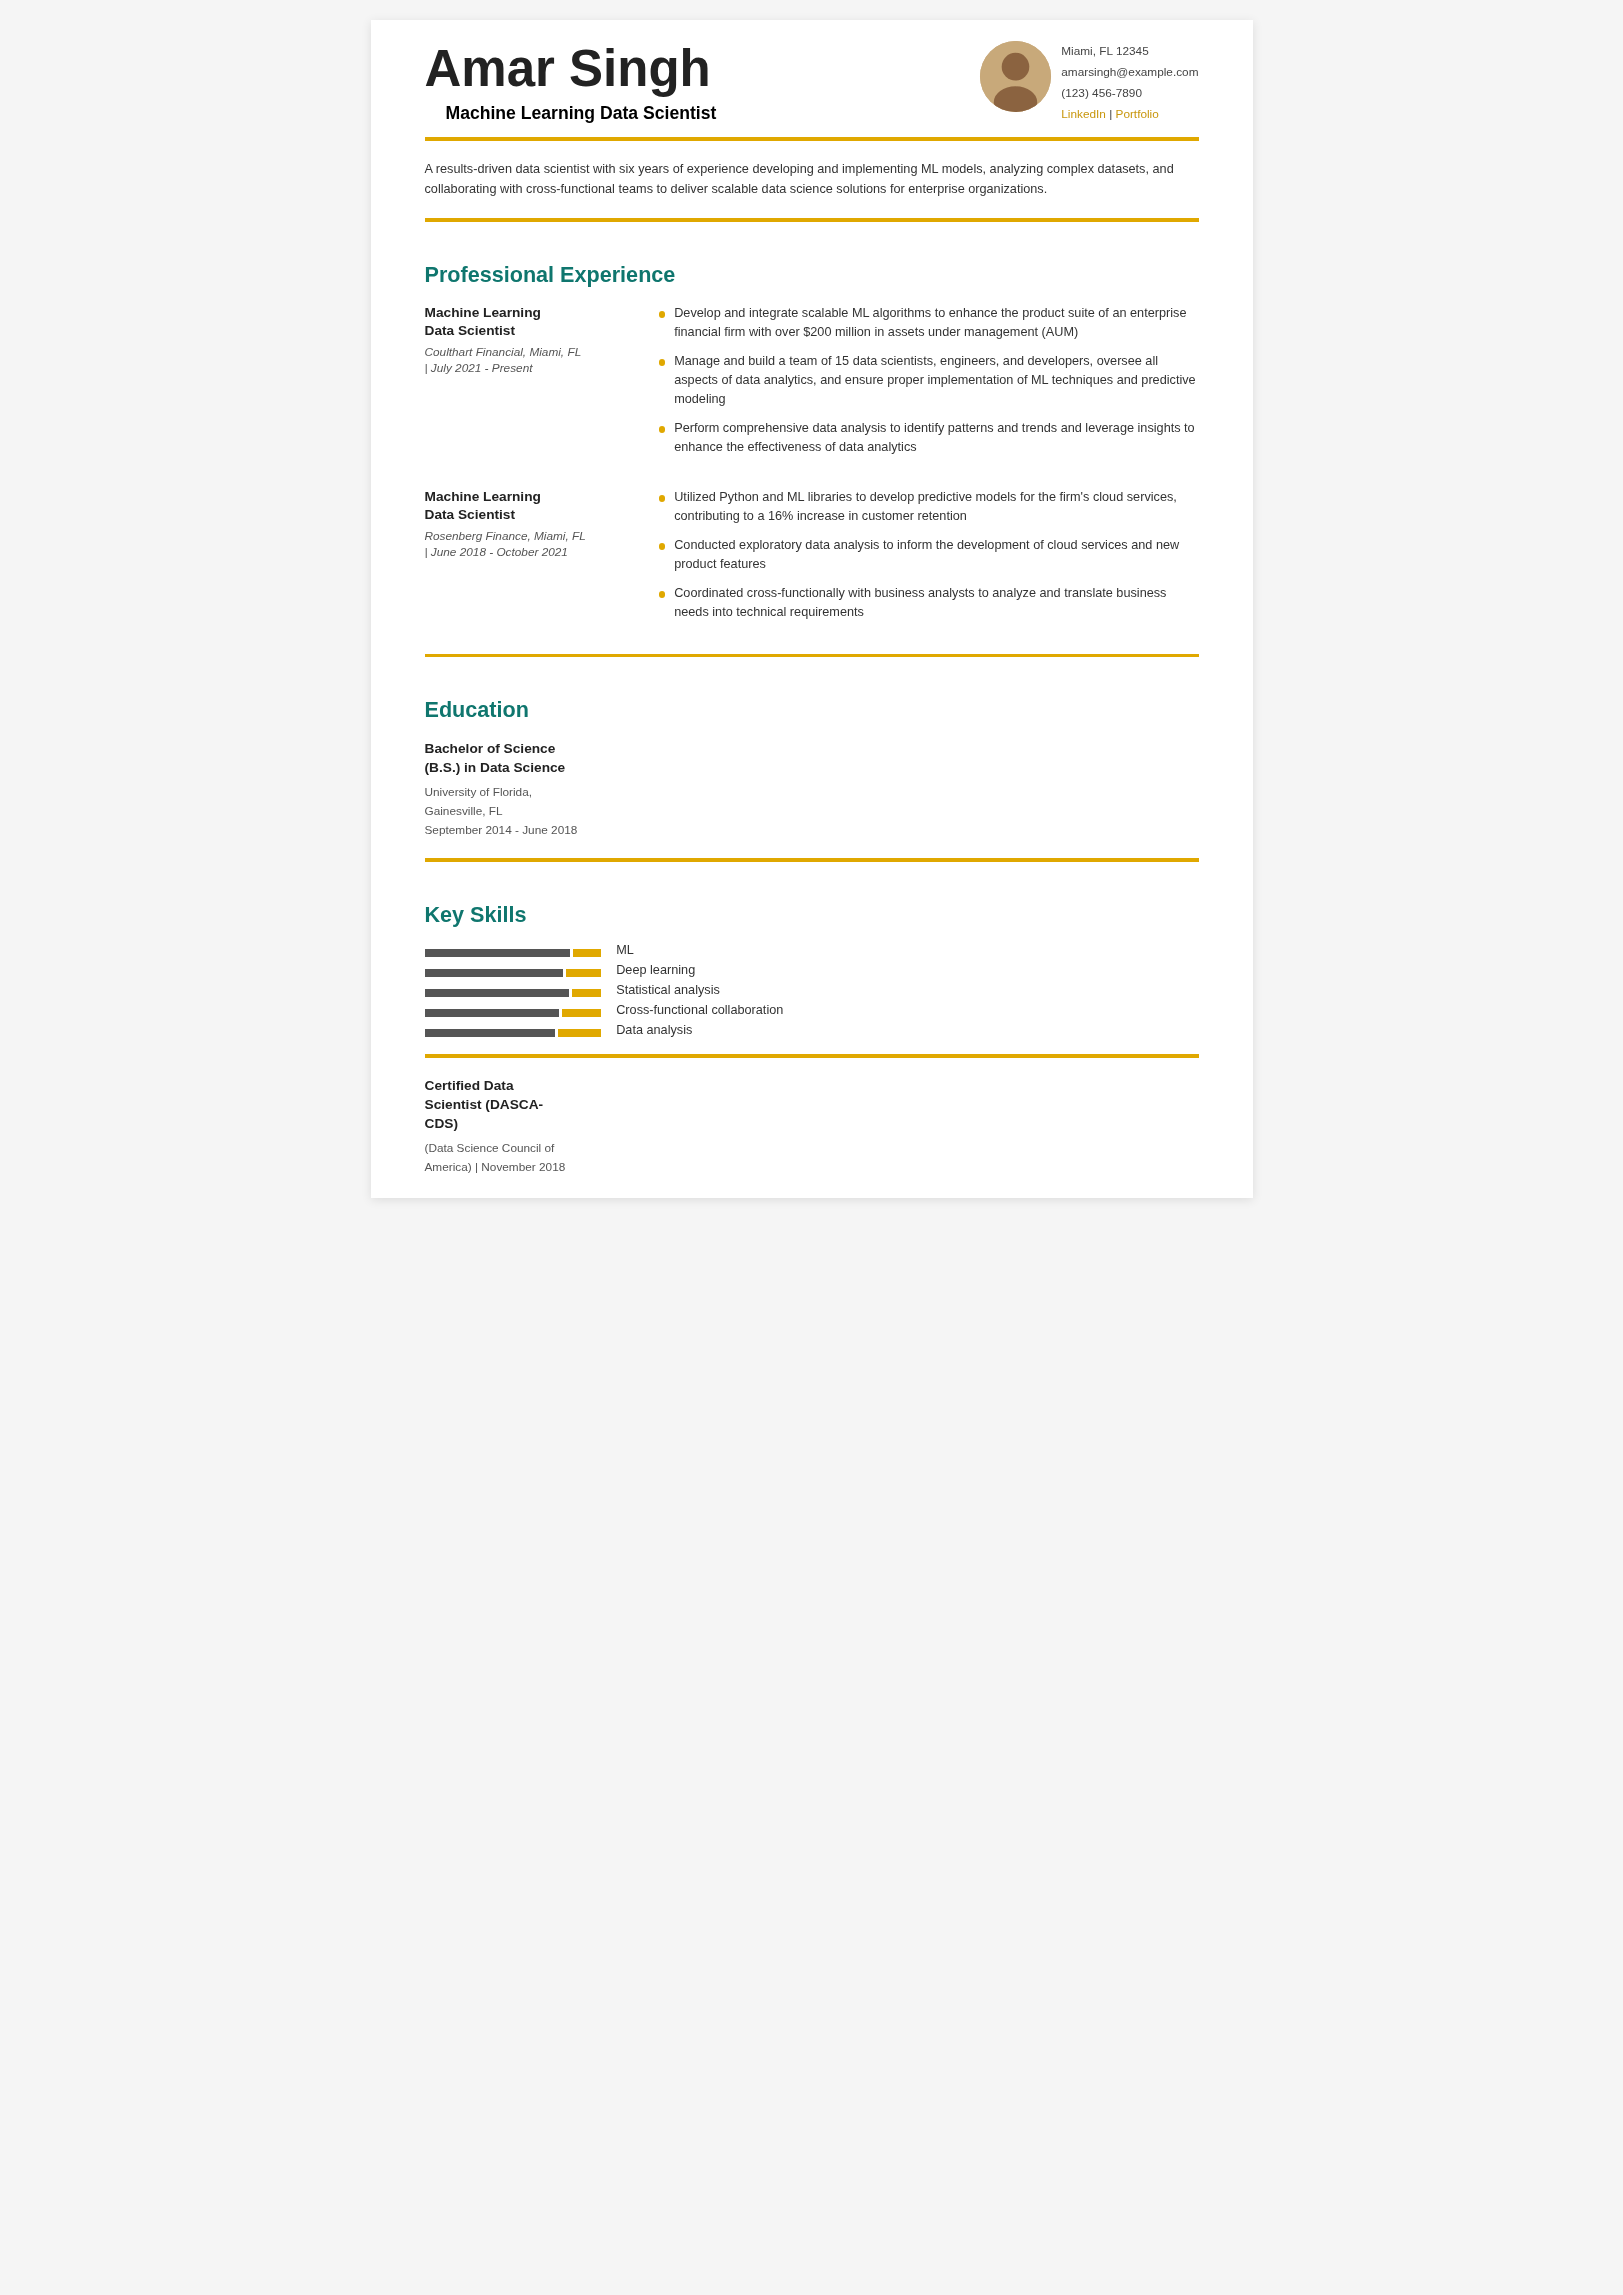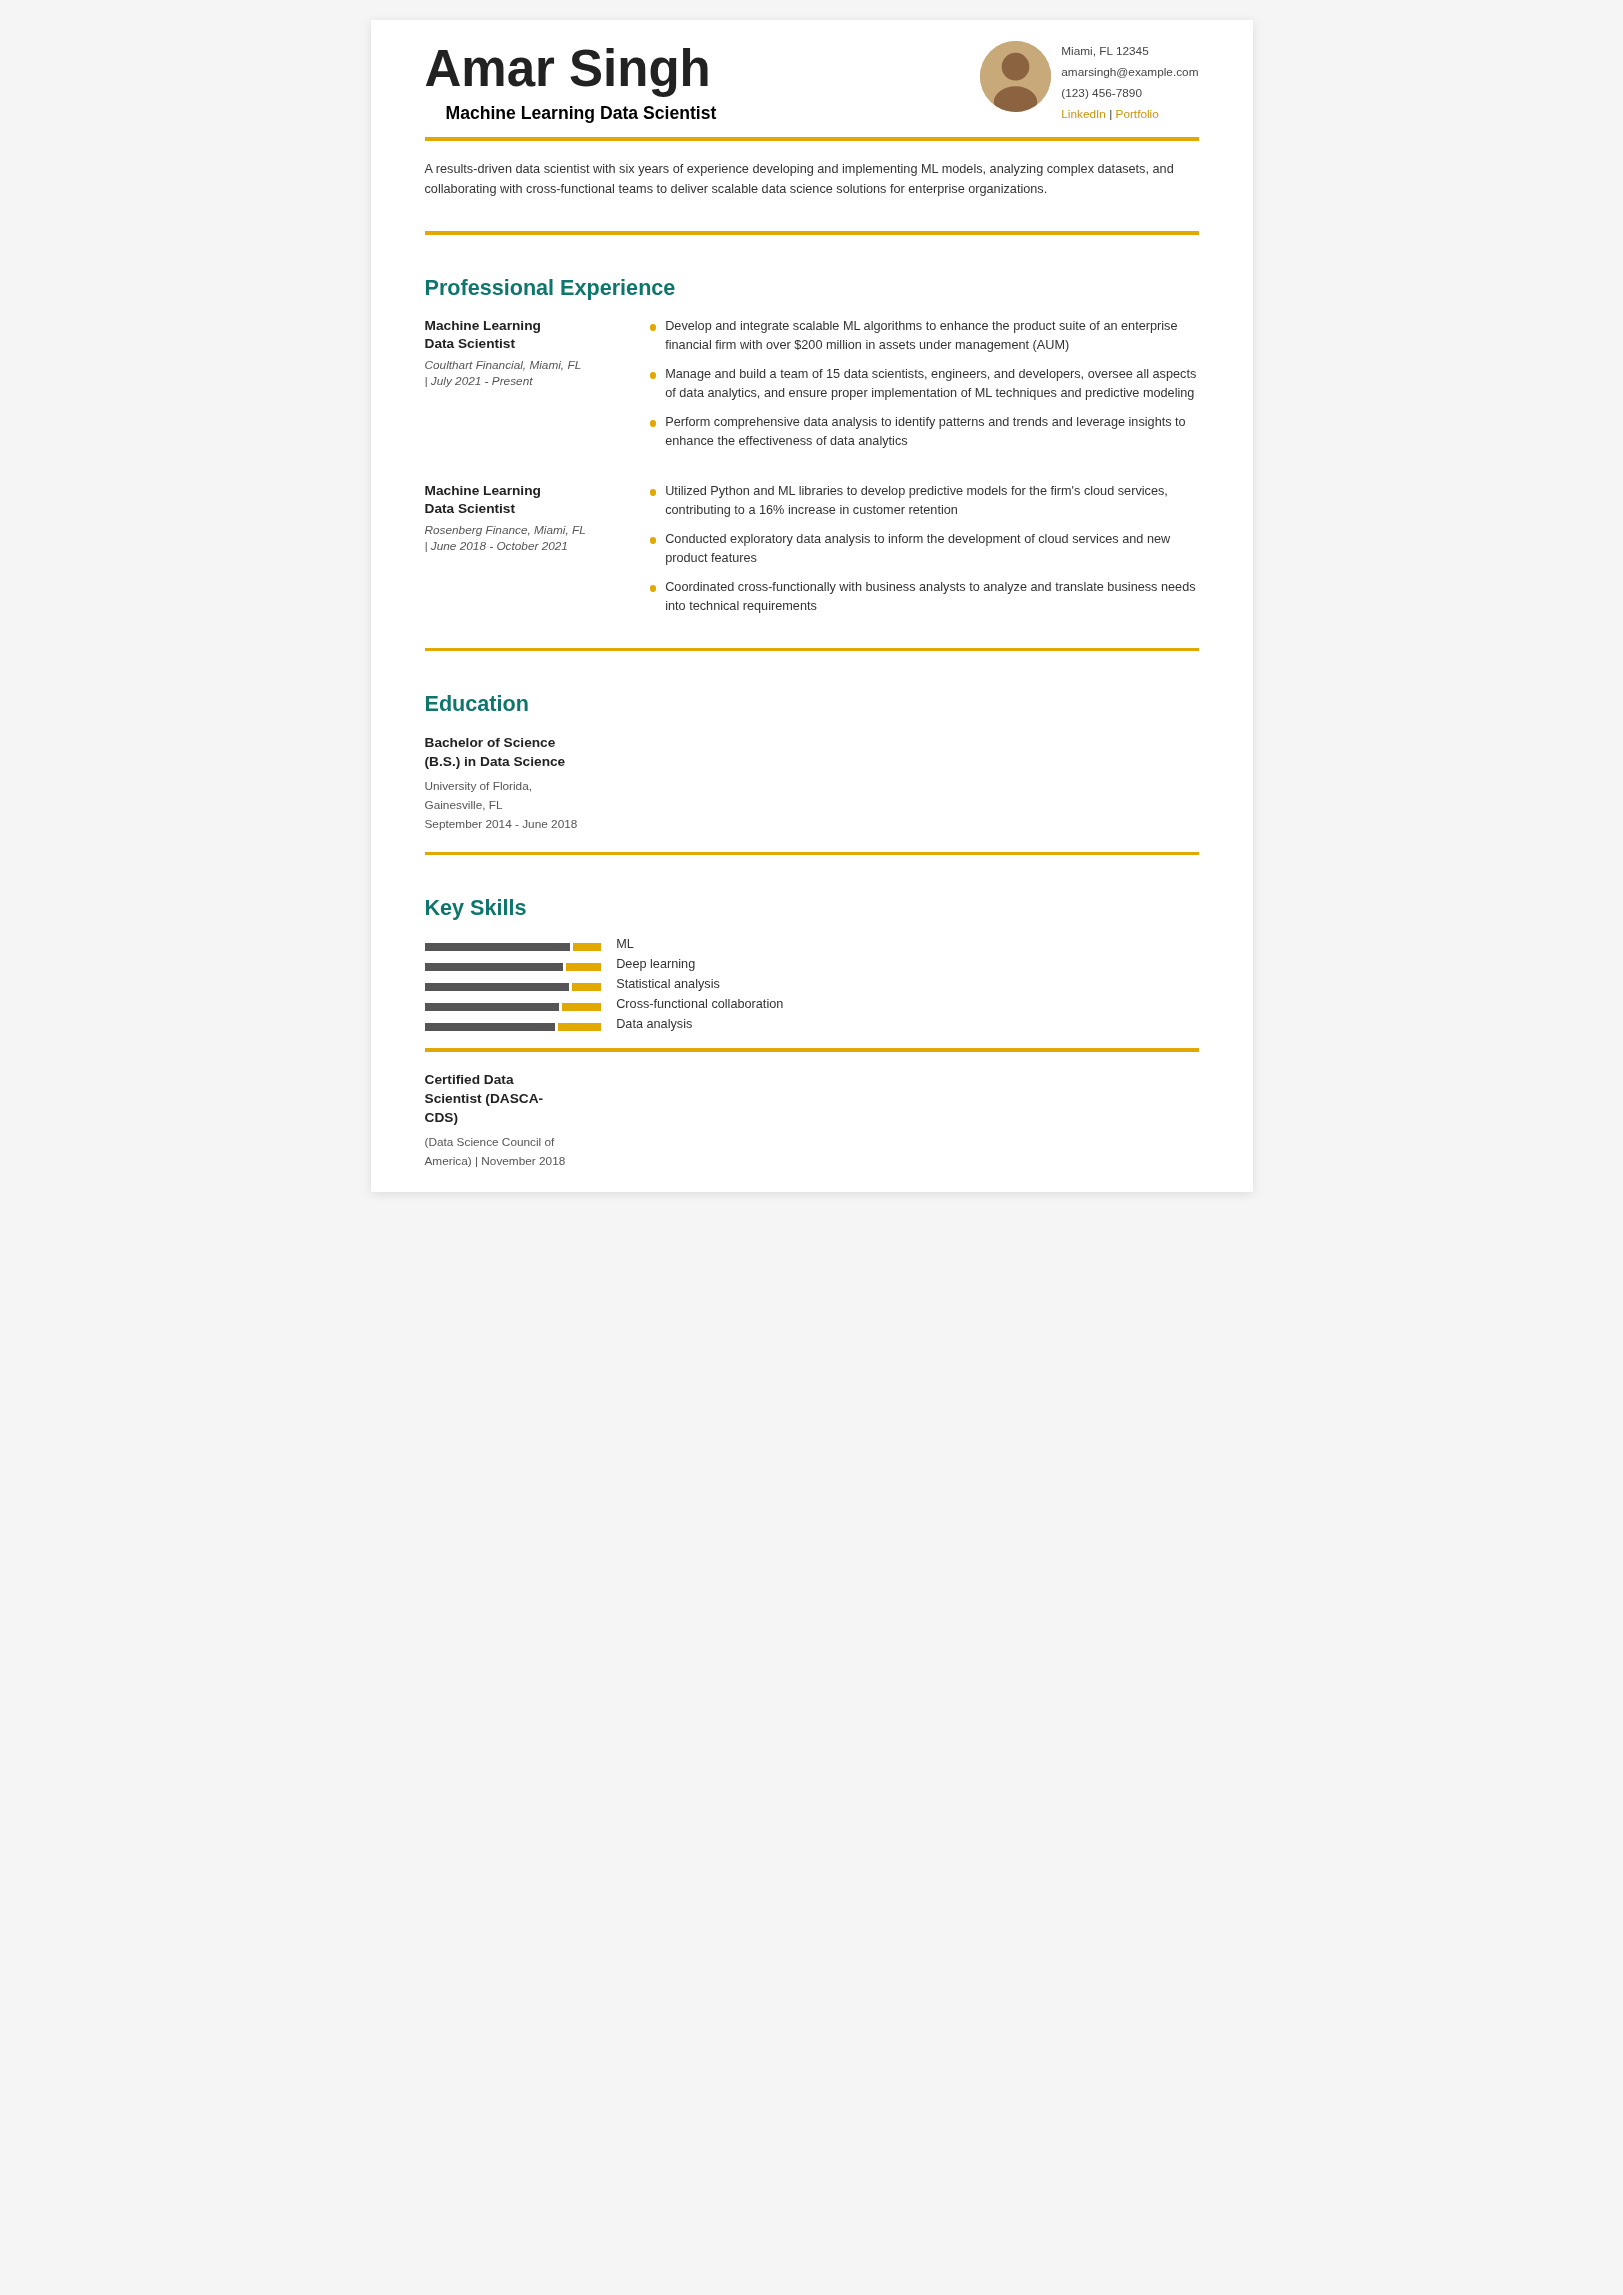--- a/index.html
+++ b/index.html
@@ -68,35 +68,35 @@
     .gold-divider {
       height: 3.9px;
       background: #e0a800;
       margin: 11.8px 0 17.6px 0;
     }
     
     .summary {
       font-size: 12.7px;
       color: #333;
       line-height: 1.6;
-      margin-bottom: 32px;
+      margin-bottom: 19px;
     }
     
     .section-header {
       font-size: 21.6px;
       font-weight: 700;
       color: #0f766e;
       margin-bottom: 15.7px;
       margin-top: 40px;
     }
     
     .experience-section {}
     .experience-row {
       display: flex;
-      gap: 29px;
+      gap: 38px;
       margin-bottom: 21.6px;
     }
     .exp-left {
       width: 196px;
       flex-shrink: 0;
     }
     .exp-job-title {
       font-size: 13.7px;
       font-weight: 700;
       color: #222;

